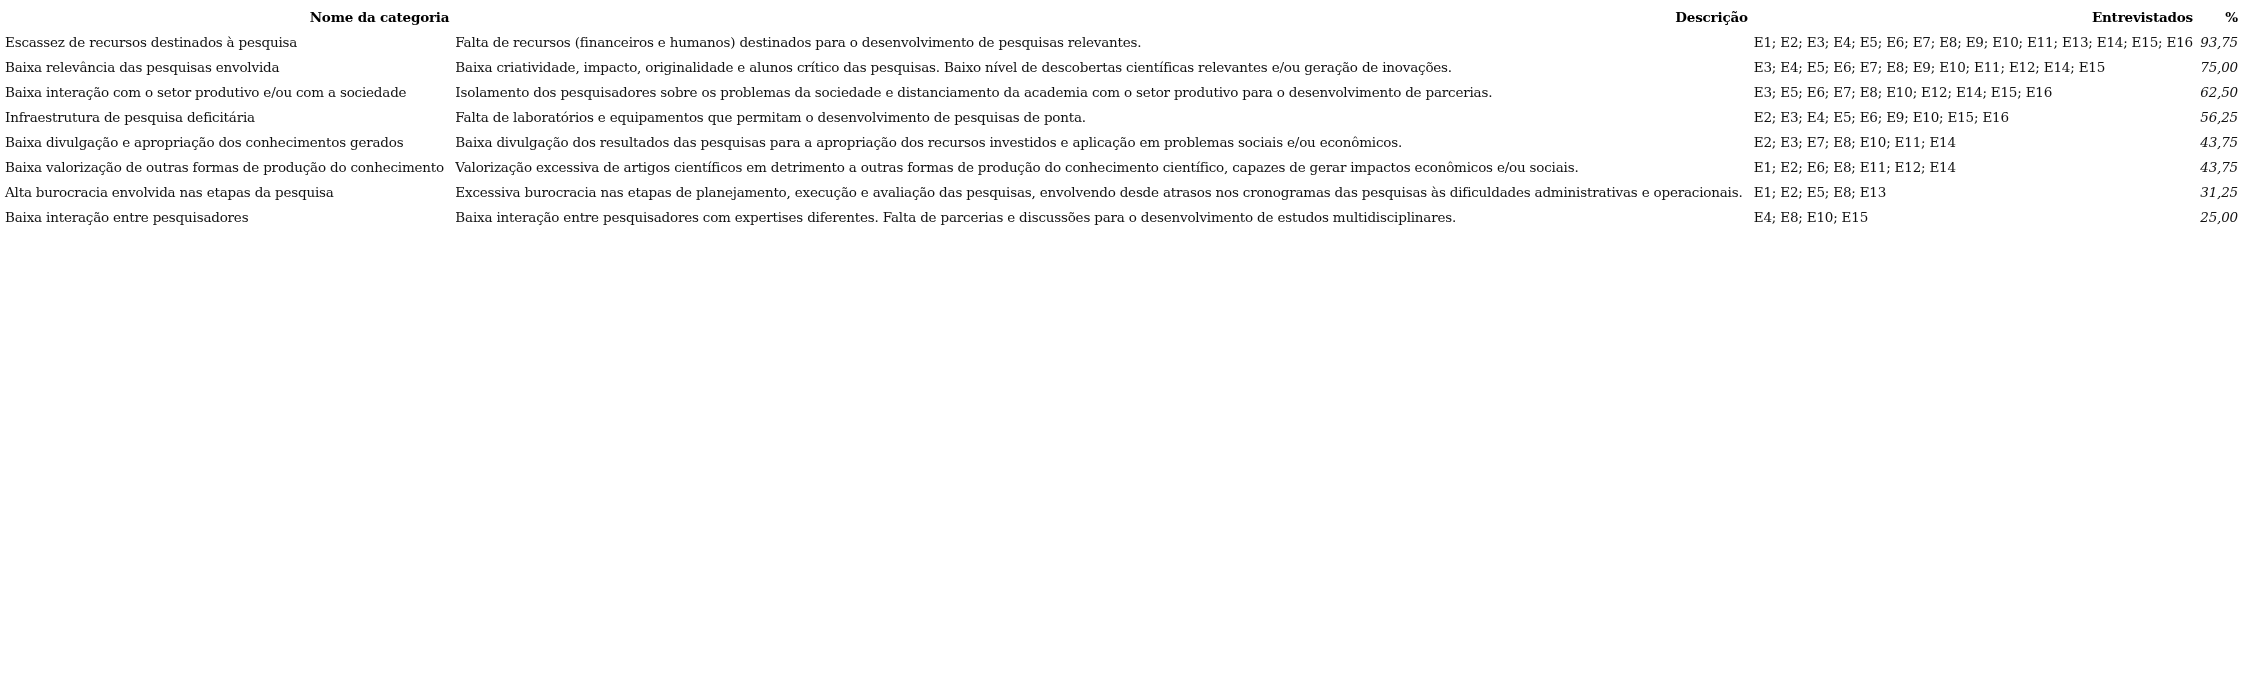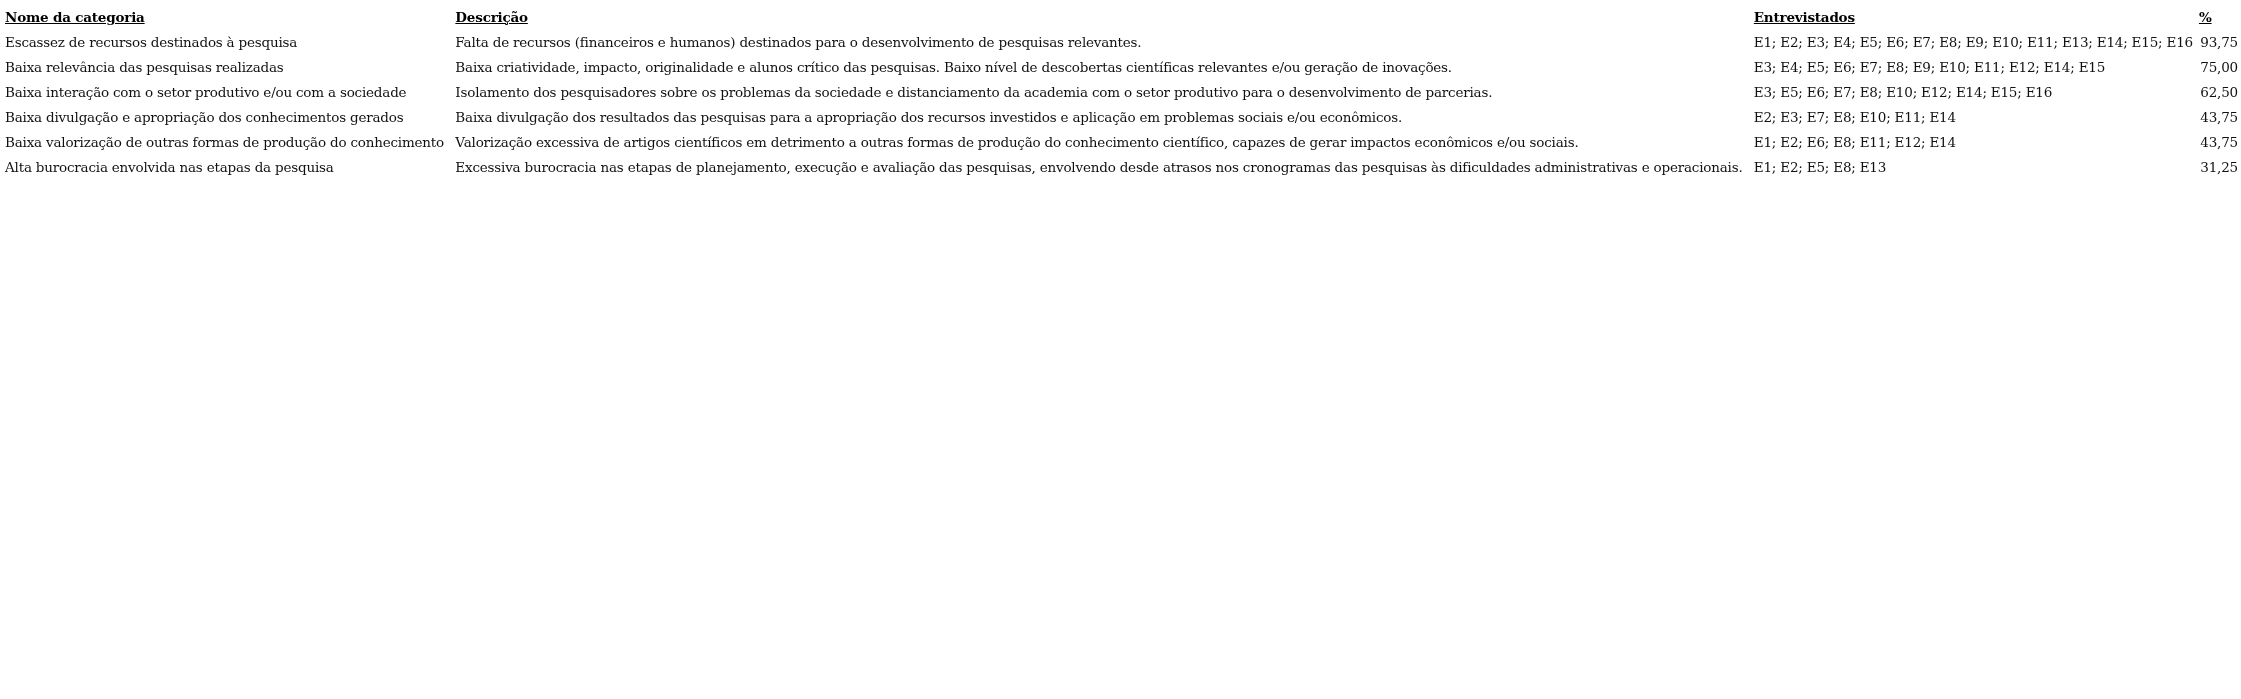--- a/index.html
+++ b/index.html
@@ -6,30 +6,29 @@
   body { width: 2241px; height: 699px; overflow: hidden; position: relative; }
   table {
     position: absolute; left: 2px; top: 4px;
     border-collapse: collapse;
     font-family: "DejaVu Serif", serif;
     font-size: 13.5px;
     color: #111;
     letter-spacing: -0.2px;
   }
   th {
-    font-weight: bold; text-align: left;
+    font-weight: bold; text-align: right;
     height: 25px; padding: 0 3px; white-space: nowrap;
     color: #000;
-    text-decoration: underline;
   }
   td {
     height: 25px; padding: 0 3px; white-space: nowrap;
     font-weight: 300; vertical-align: middle;
   }
-  td.pct { text-align: right; }
+  td.pct { text-align: right; font-style: italic; }
   .c1 { width: 448px; }
   .c2 { width: 1296px; }
   .c3 { width: 430px; }
   .c4 { width: 40px; }
 </style>
 </head>
 <body>
 
 <table>
   <thead>
@@ -41,43 +40,55 @@
     </tr>
   </thead>
   <tbody>
     <tr>
       <td>Escassez de recursos destinados à pesquisa</td>
       <td>Falta de recursos (financeiros e humanos) destinados para o desenvolvimento de pesquisas relevantes.</td>
       <td>E1; E2; E3; E4; E5; E6; E7; E8; E9; E10; E11; E13; E14; E15; E16</td>
       <td class="pct">93,75</td>
     </tr>
     <tr>
-      <td>Baixa relevância das pesquisas realizadas</td>
+      <td>Baixa relevância das pesquisas envolvida</td>
       <td>Baixa criatividade, impacto, originalidade e alunos crítico das pesquisas. Baixo nível de descobertas científicas relevantes e/ou geração de inovações.</td>
       <td>E3; E4; E5; E6; E7; E8; E9; E10; E11; E12; E14; E15</td>
       <td class="pct">75,00</td>
     </tr>
     <tr>
       <td>Baixa interação com o setor produtivo e/ou com a sociedade</td>
       <td>Isolamento dos pesquisadores sobre os problemas da sociedade e distanciamento da academia com o setor produtivo para o desenvolvimento de parcerias.</td>
       <td>E3; E5; E6; E7; E8; E10; E12; E14; E15; E16</td>
       <td class="pct">62,50</td>
+    </tr>
+    <tr>
+      <td>Infraestrutura de pesquisa deficitária</td>
+      <td>Falta de laboratórios e equipamentos que permitam o desenvolvimento de pesquisas de ponta.</td>
+      <td>E2; E3; E4; E5; E6; E9; E10; E15; E16</td>
+      <td class="pct">56,25</td>
     </tr>
     <tr>
       <td>Baixa divulgação e apropriação dos conhecimentos gerados</td>
       <td>Baixa divulgação dos resultados das pesquisas para a apropriação dos recursos investidos e aplicação em problemas sociais e/ou econômicos.</td>
       <td>E2; E3; E7; E8; E10; E11; E14</td>
       <td class="pct">43,75</td>
     </tr>
     <tr>
       <td>Baixa valorização de outras formas de produção do conhecimento</td>
       <td>Valorização excessiva de artigos científicos em detrimento a outras formas de produção do conhecimento científico, capazes de gerar impactos econômicos e/ou sociais.</td>
       <td>E1; E2; E6; E8; E11; E12; E14</td>
       <td class="pct">43,75</td>
     </tr>
     <tr>
       <td>Alta burocracia envolvida nas etapas da pesquisa</td>
       <td>Excessiva burocracia nas etapas de planejamento, execução e avaliação das pesquisas, envolvendo desde atrasos nos cronogramas das pesquisas às dificuldades administrativas e operacionais.</td>
       <td>E1; E2; E5; E8; E13</td>
       <td class="pct">31,25</td>
     </tr>
+    <tr>
+      <td>Baixa interação entre pesquisadores</td>
+      <td>Baixa interação entre pesquisadores com expertises diferentes. Falta de parcerias e discussões para o desenvolvimento de estudos multidisciplinares.</td>
+      <td>E4; E8; E10; E15</td>
+      <td class="pct">25,00</td>
+    </tr>
   </tbody>
 </table>
 
 </body></html>

